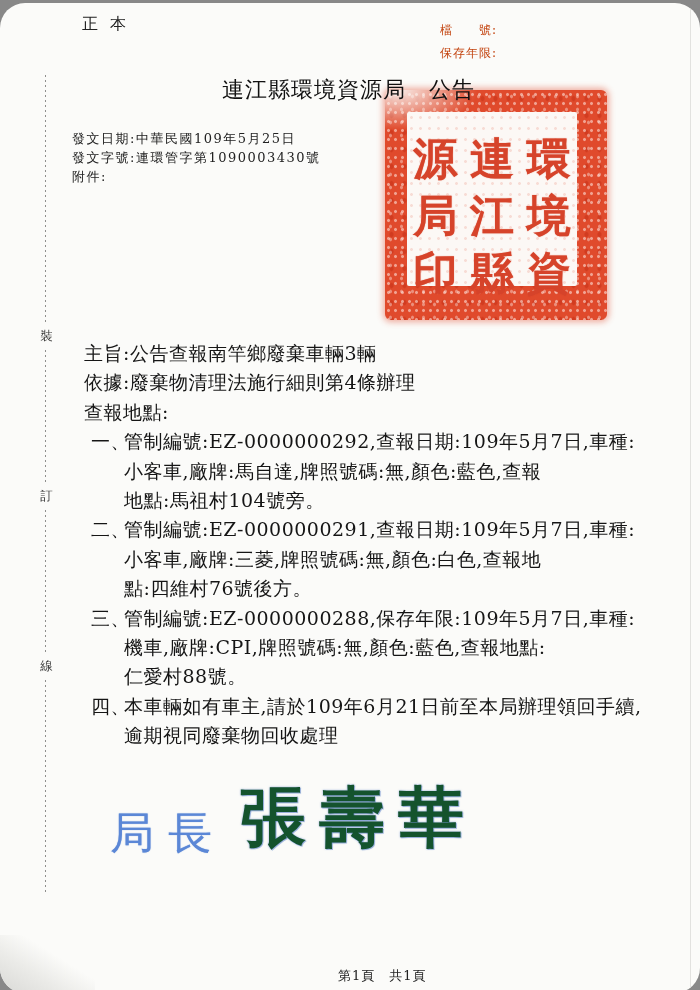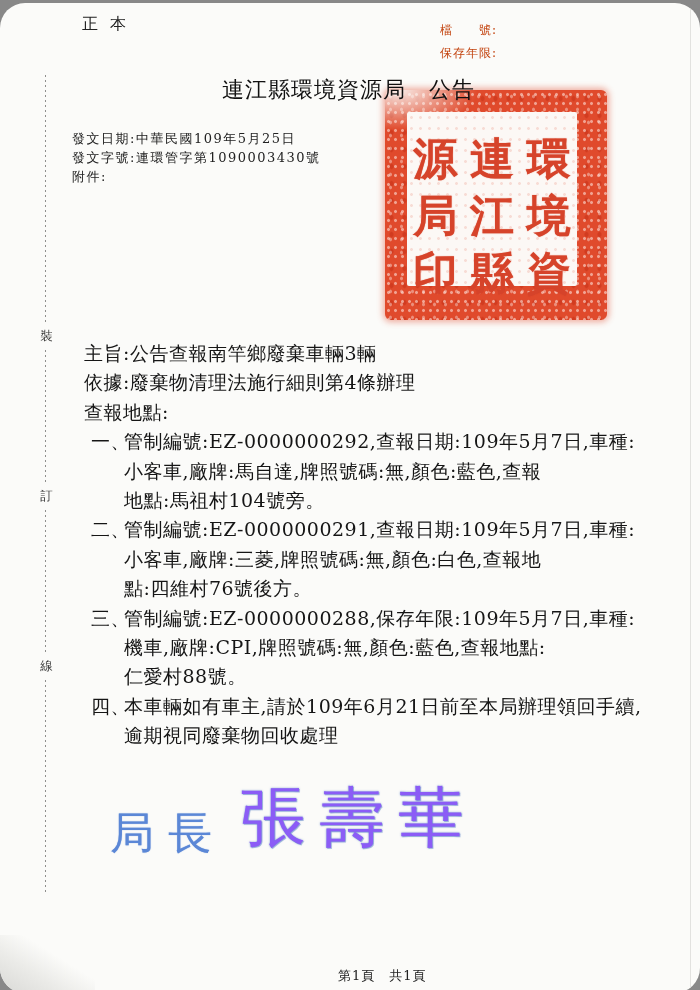--- a/index.html
+++ b/index.html
@@ -66,21 +66,21 @@
   .item{position:relative;padding-left:40px;}
   .item-num{position:absolute;left:7px;top:0;}
 
   
   .signature{left:110px;top:770px;height:90px;display:flex;align-items:flex-end;z-index:3;}
   .sig-title{
     font-size:44px;letter-spacing:14px;color:#5b87d6;
     text-shadow:0 0 1px rgba(91,135,214,.75);
   }
   .sig-name{
-    font-size:66px;font-weight:400;letter-spacing:13px;color:#8b5cf6;
+    font-size:66px;font-weight:700;letter-spacing:13px;color:#14532d;
     margin-left:14px;
     text-shadow:0 0 2px rgba(43,92,184,.65), 1px 1px 0 rgba(43,92,184,.35);
   }
 
   .footer{left:338px;top:964px;font-size:13px;letter-spacing:1px;color:#222;}
 
   
   .edge-line{left:690px;top:0;width:1px;height:990px;background:#e2e2df;}
   .corner-artifact{
     left:0;bottom:0;width:95px;height:58px;

